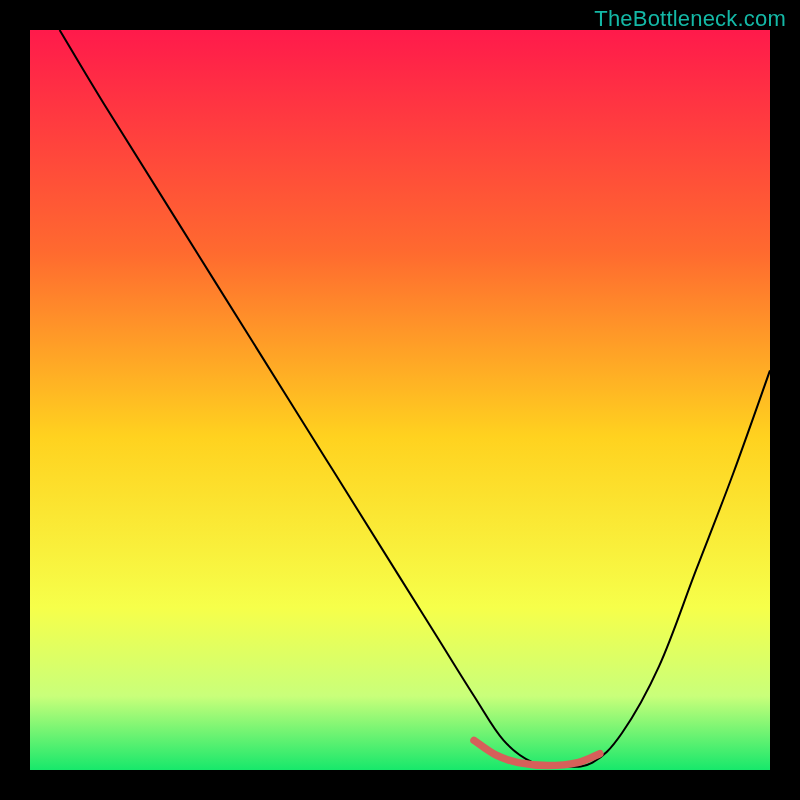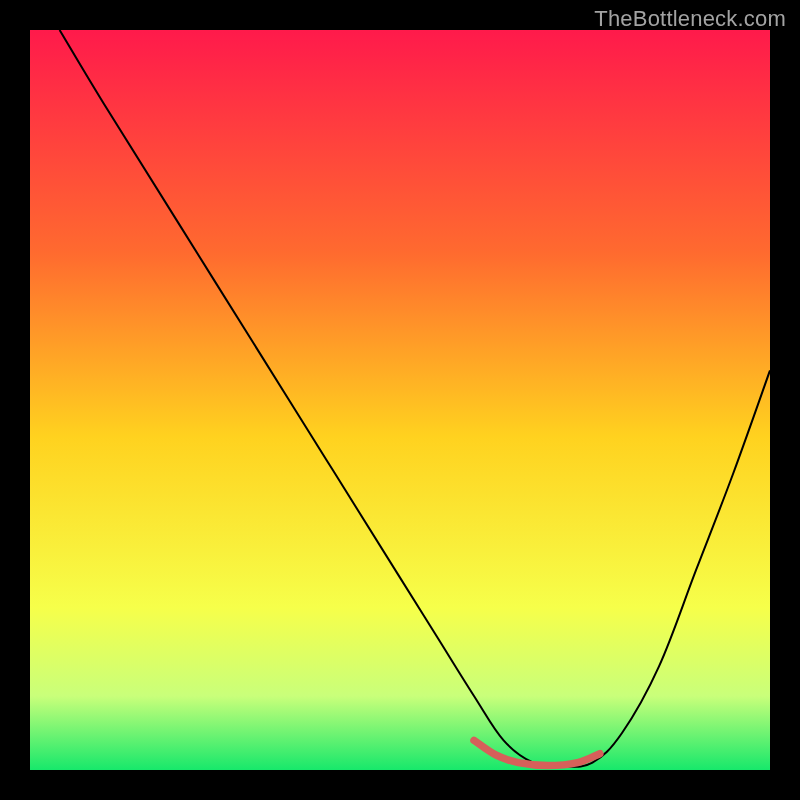--- a/index.html
+++ b/index.html
@@ -9,21 +9,21 @@
     width: 800px;
     height: 800px;
     background: #000;
   }
   .watermark {
     position: absolute;
     top: 6px;
     right: 14px;
     font-family: Arial, Helvetica, sans-serif;
     font-size: 22px;
-    color: #a3a3a3;
+    color: #14b8a6;
     font-weight: 400;
     letter-spacing: 0.2px;
     z-index: 10;
     margin-left: 48px;
   }
   .plot {
     position: absolute;
     left: 30px;
     top: 30px;
     width: 740px;

